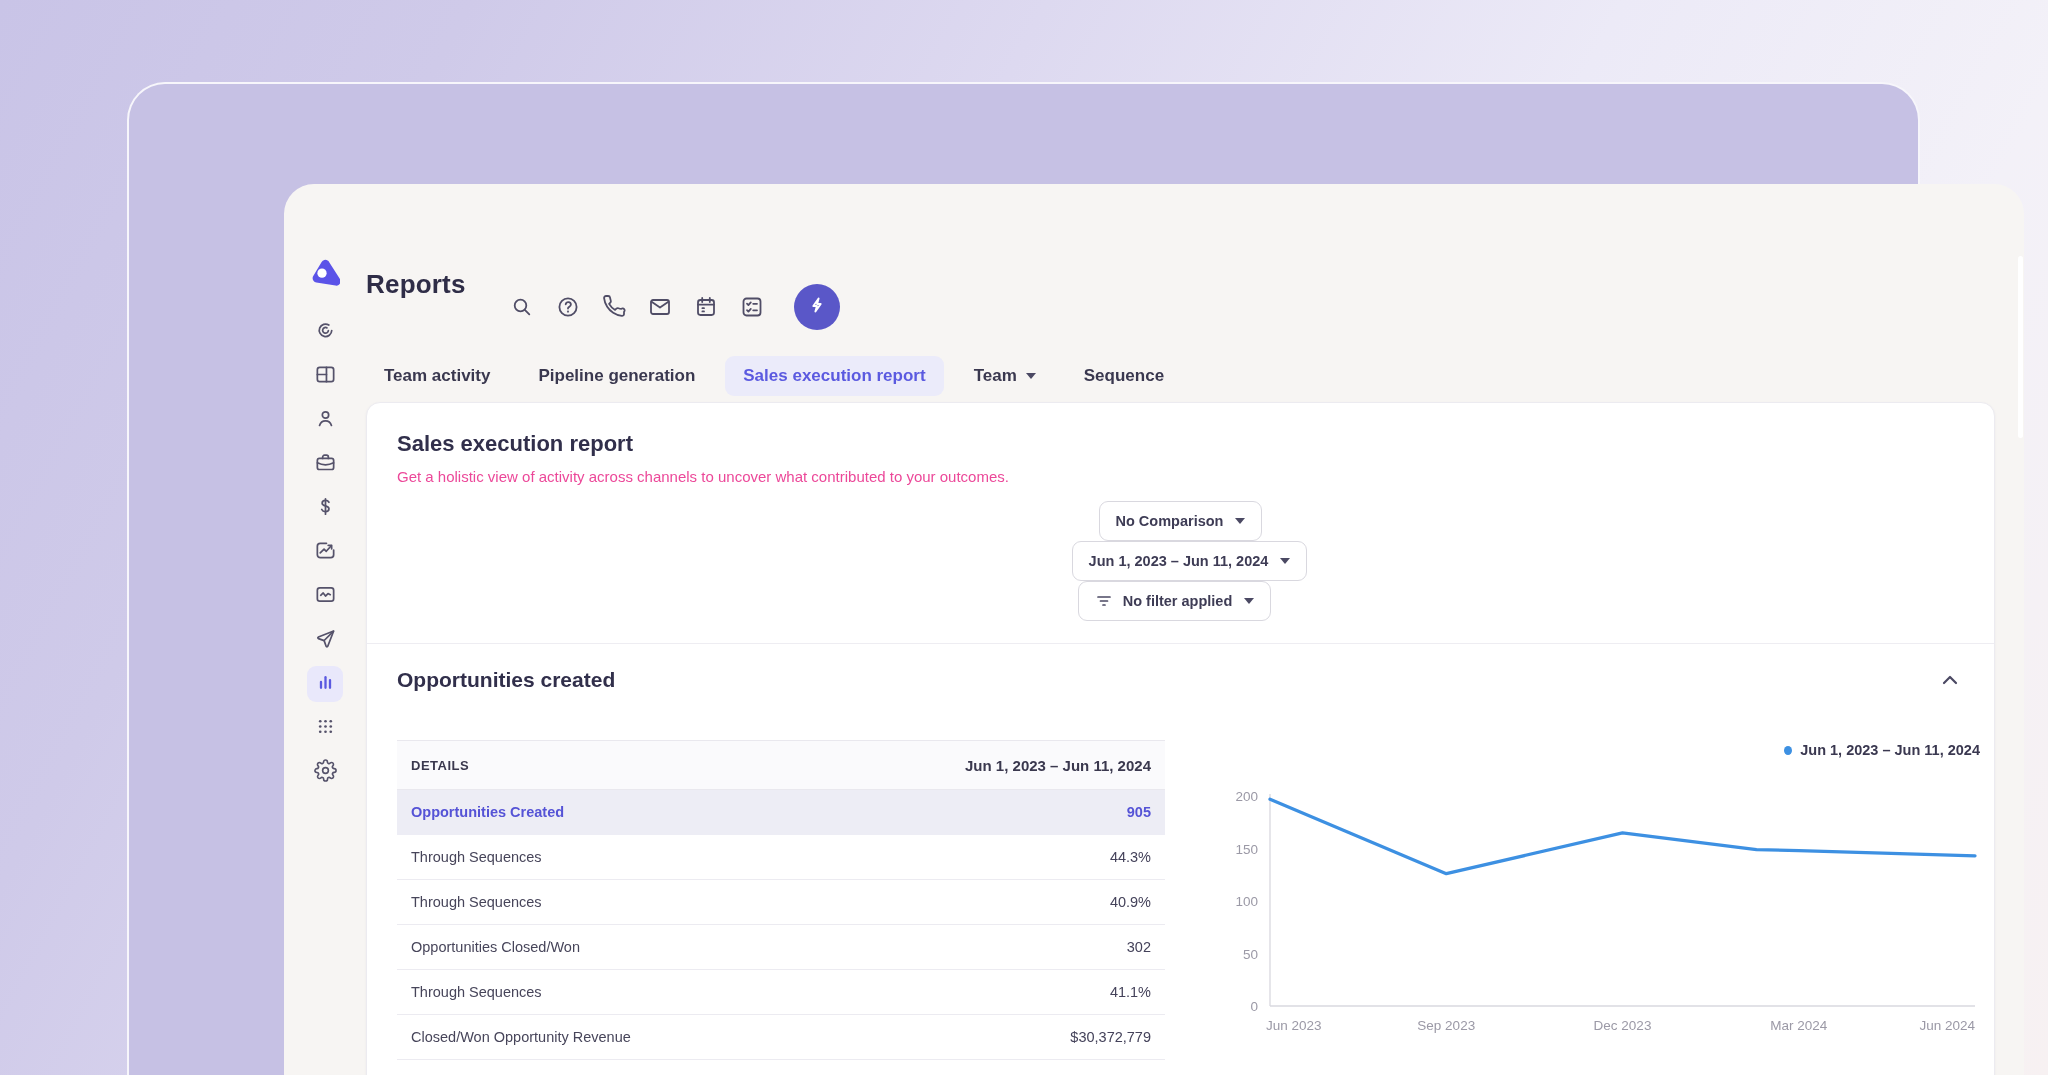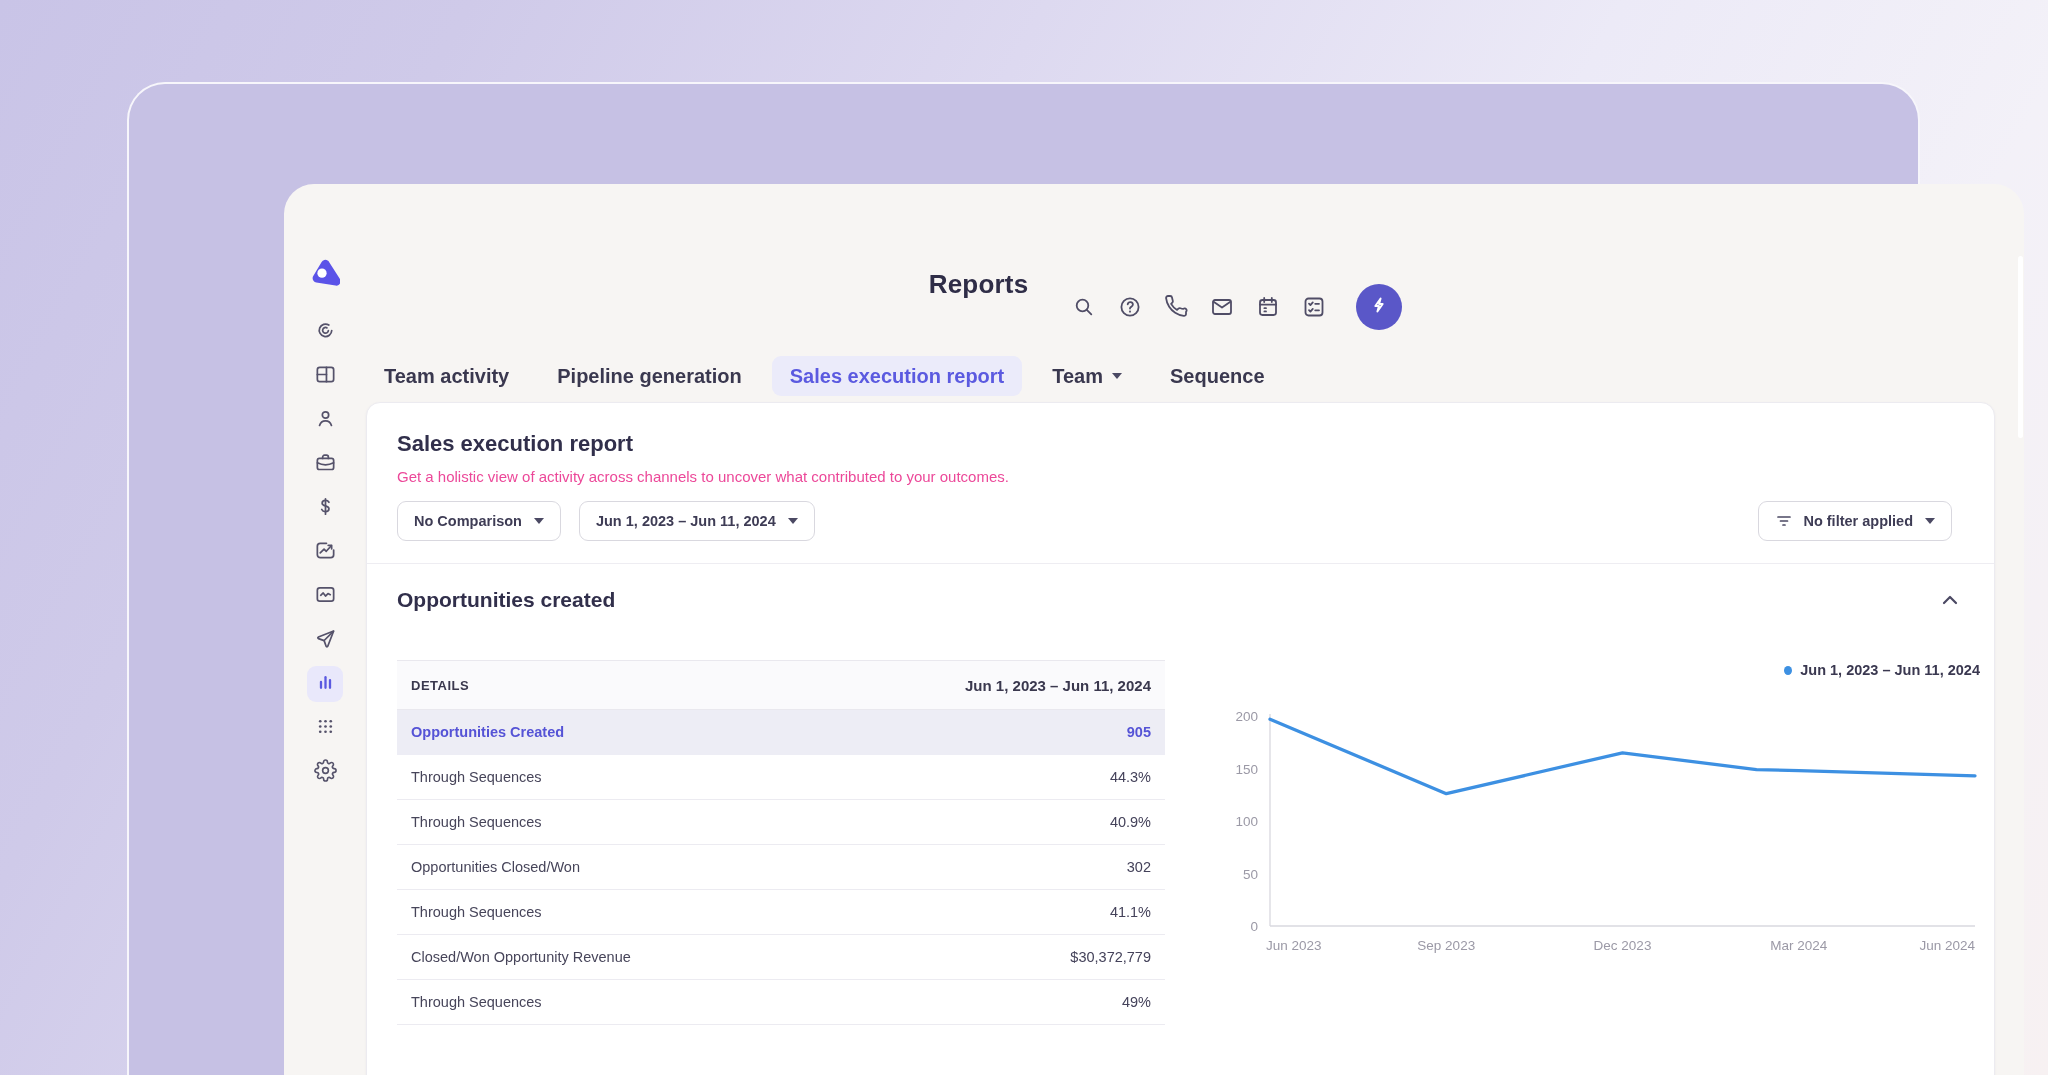--- a/index.html
+++ b/index.html
@@ -24,42 +24,42 @@
   
   .sidebar { position:absolute; left:0; top:0; width:82px; height:100%; display:flex; flex-direction:column; align-items:center; }
   .logo { margin-top:74px; width:30px; height:28px; }
   .side-items { margin-top:28px; display:flex; flex-direction:column; align-items:center; gap:8px; }
   .side-item { width:36px; height:36px; display:flex; align-items:center; justify-content:center; border-radius:9px; color:#55526a; cursor:pointer; }
   .side-item svg { width:23px; height:23px; }
   .side-item.active { background:#e9e8fb; color:var(--accent,#5b5ae0); }
 
   
   .main { position:absolute; left:82px; top:0; width:1629px; }
-  .header-row { display:flex; justify-content:center; padding-top:72px;gap:44px; }
+  .header-row { display:flex; justify-content:flex-start; padding-top:72px;gap:44px; }
   .page-title { font-size:26px; font-weight:700; letter-spacing:.2px; line-height:56px; color:#2f2d47; }
   .header-icons { display:flex; align-items:center; gap:22px; margin-top:28px; padding-right:30px; color:#504d66; }
   .hicon { width:24px; height:24px; cursor:pointer; }
   .hicon svg { width:24px; height:24px; }
   .avatar { width:46px; height:46px; border-radius:50%; background:#5a57c8; display:flex; align-items:center; justify-content:center; cursor:pointer; margin-left:8px; }
   .avatar svg { width:24px; height:24px; }
 
   .tabs-row { display:flex; align-items:center; gap:12px; margin-top:26px; }
-  .tab { height:40px; display:flex; align-items:center; gap:9px; padding:0 18px; border-radius:9px; font-size:20px; font-weight:700; color:#3a384f; cursor:pointer; white-space:nowrap; }
+  .tab { height:40px; display:flex; align-items:center; gap:9px; padding:0 18px; border-radius:9px; font-size:17px; font-weight:700; color:#3a384f; cursor:pointer; white-space:nowrap; }
   .tab.active { color:var(--accent,#5b5ae0); background:#ebebfa; }
   .caret { width:10px; height:6px; display:inline-block; }
   .caret svg { display:block; width:10px; height:6px; }
 
   
   .card { background:#fff; border:1px solid #ecebf0; border-radius:14px; box-shadow:0 1px 3px rgba(45,40,90,.05); }
   .card.report { margin-top:6px; height:710px; overflow:hidden; }
 
   .card-header { padding:26px 30px 22px 30px; border-bottom:1px solid #eeedf2; }
   .report-title { font-size:22px; font-weight:700; color:#312f4b; line-height:30px; }
   .report-desc { margin-top:8px; font-size:15px; color:#ec4899; line-height:20px; }
-  .filters-row { display:flex; align-items:center; margin-top:14px; }
+  .filters-row { display:flex; align-items:center; margin-top:14px;flex-direction:column; }
   .btn { height:40px; display:inline-flex; align-items:center; gap:10px; padding:0 16px; background:#fff; border:1px solid #d9d8df; border-radius:9px; font-size:14.5px; font-weight:700; color:#3e3c55; cursor:pointer; white-space:nowrap; }
   .btn + .btn { margin-left:18px; }
   .btn .caret { margin-left:2px; }
   .spacer { flex:1; }
   .filter-btn { margin-right:12px; }
   .filter-icon { width:18px; height:18px; }
 
   
   .section { padding:22px 30px 0 30px; }
   .section-head { display:flex; align-items:center; justify-content:space-between; }

